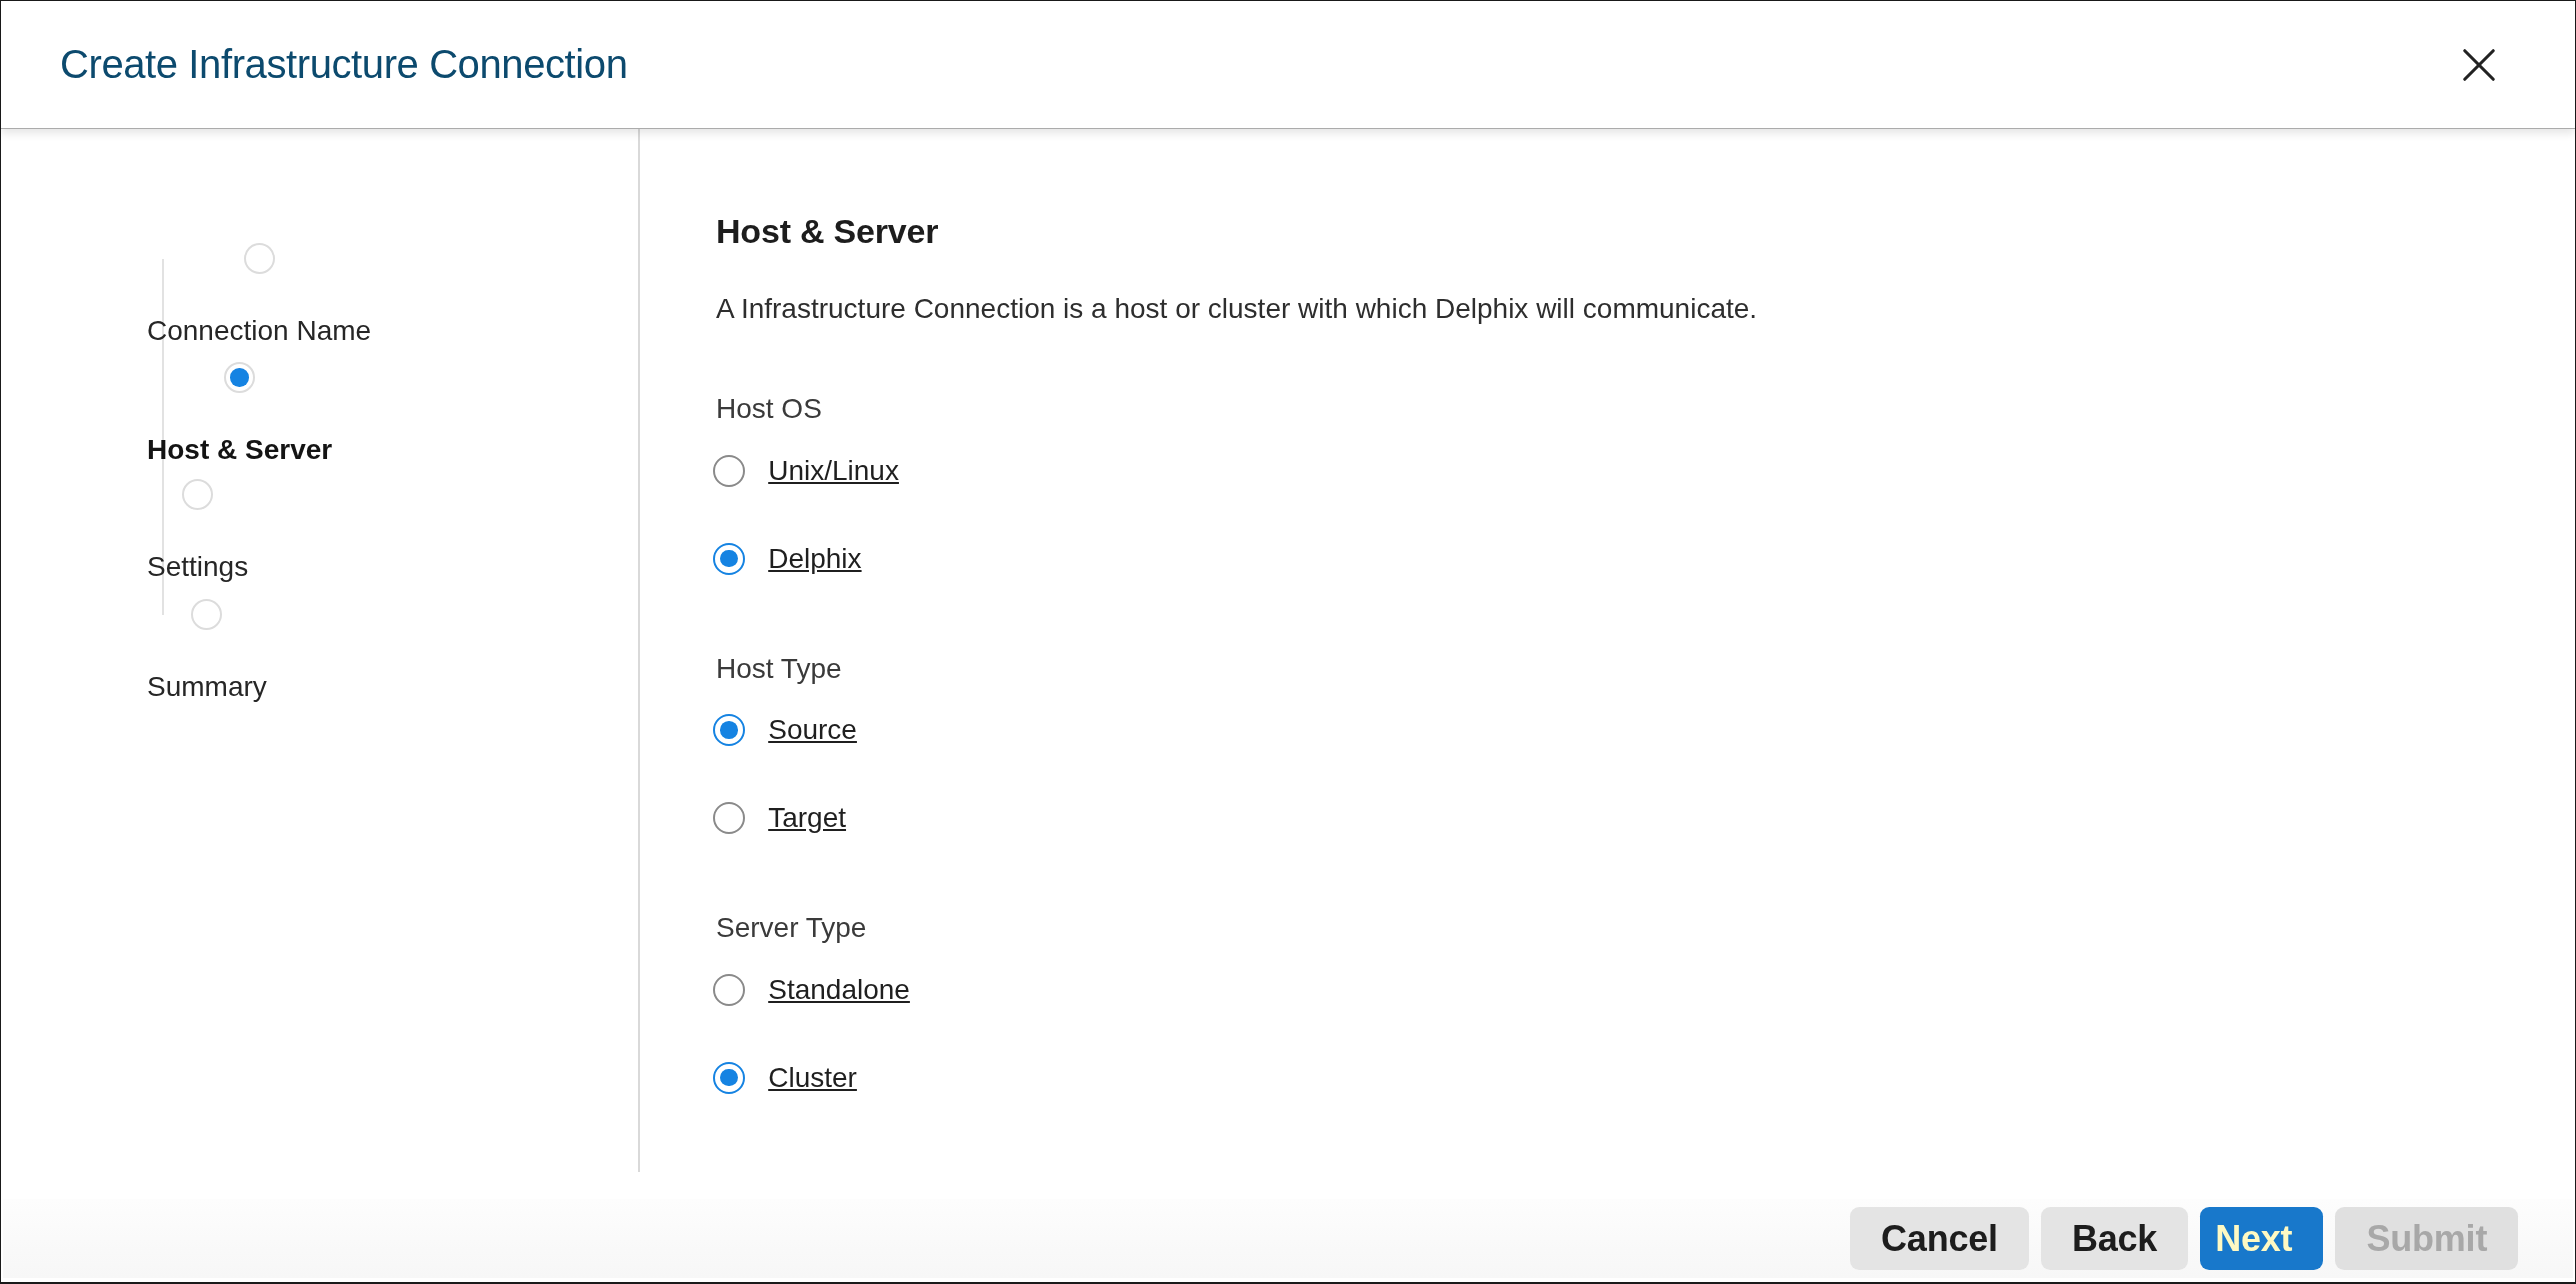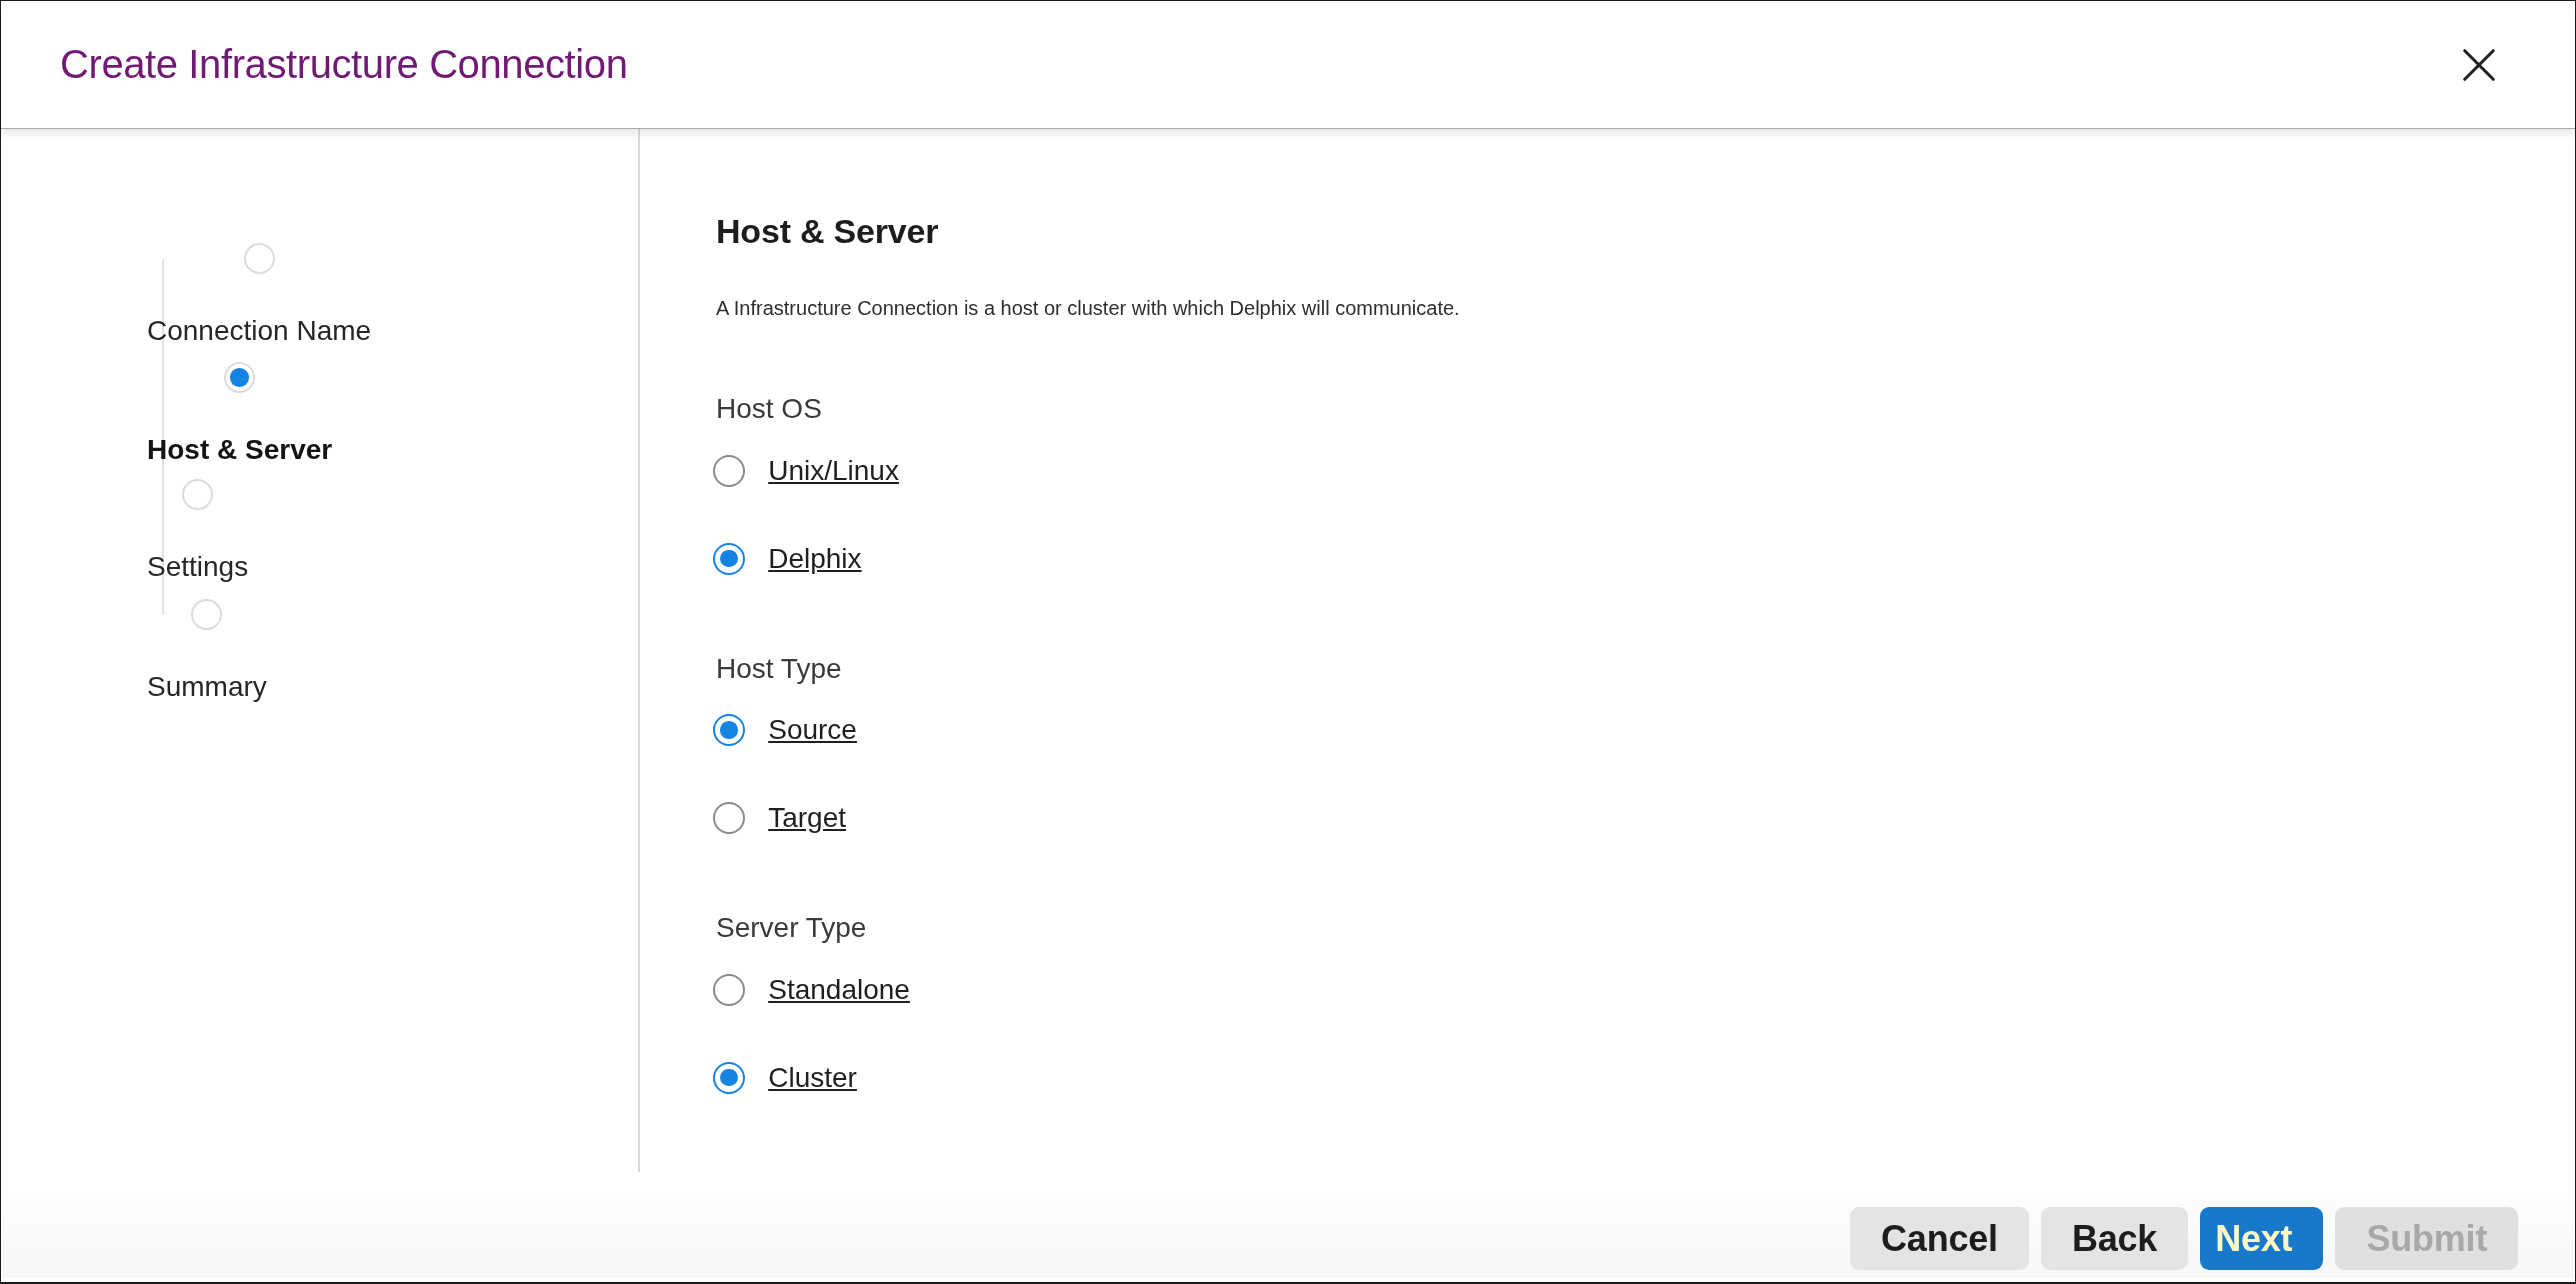--- a/index.html
+++ b/index.html
@@ -24,21 +24,21 @@
     padding: 0 70px 0 59px;
     background: #ffffff;
     border-bottom: 1.8px solid #ababab;
     box-shadow: 0 4.6px 8.3px rgba(0,0,0,0.10);
     z-index: 3;
   }
   .title {
     font-size: 40px;
     font-weight: 400;
     letter-spacing: -0.4px;
-    color: #701a75;
+    color: #0c4a6e;
   }
   .close-btn {
     margin-left: auto;
     width: 53px; height: 53px;
     display: flex; align-items: center; justify-content: center;
     background: transparent; border: none; cursor: pointer;
   }
   
   .body { display: flex; height: 1072px; }
   .sidebar {
@@ -81,21 +81,21 @@
   .step.active .step-label { font-weight: 700; color: #141414; }
   
   .main { flex: 1; padding: 84px 55px 0 76px; }
   .main-heading {
     font-size: 34px; font-weight: 700;
     line-height: 37px; color: #1d1d1d;
     letter-spacing: -0.2px;
   }
   .description {
     margin-top: 39px;
-    font-size: 20px; line-height: 39px;
+    font-size: 28px; line-height: 39px;
     color: #2e2e2e;
   }
   .group { margin-top: 76px; }
   .form-area .group:first-child { margin-top: 64px; }
   .group-label { font-size: 28px; line-height: 33px; color: #3a3a3a; }
   .radio-row {
     display: flex; align-items: flex-start;
     height: 33px;
     margin: 29.5px 0 0 -2.8px;
     cursor: pointer;

